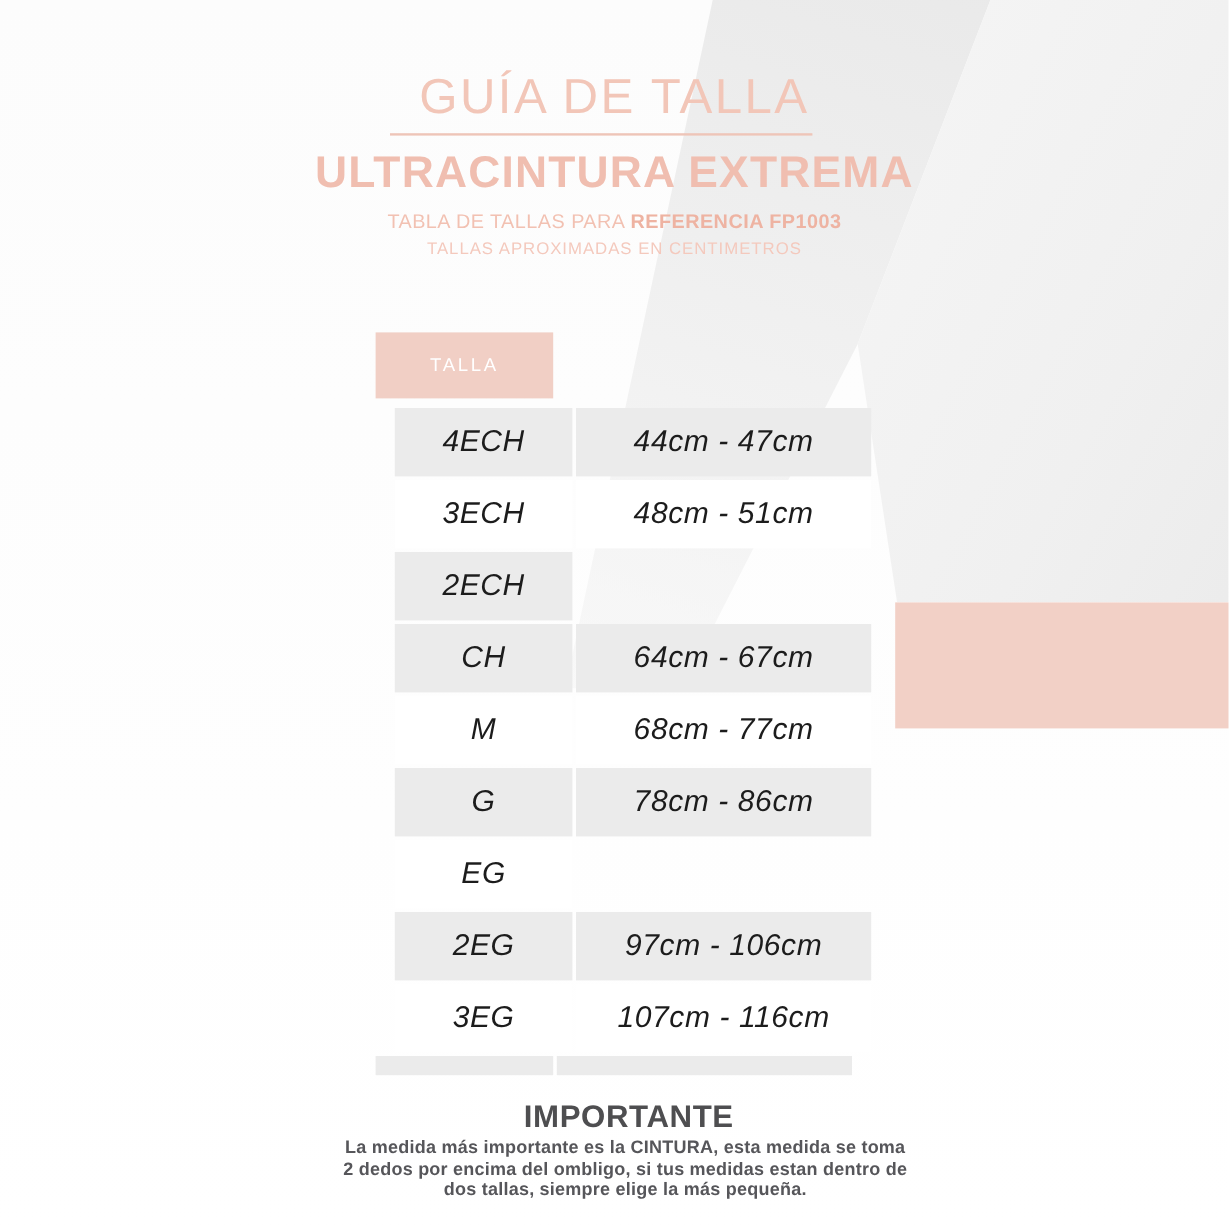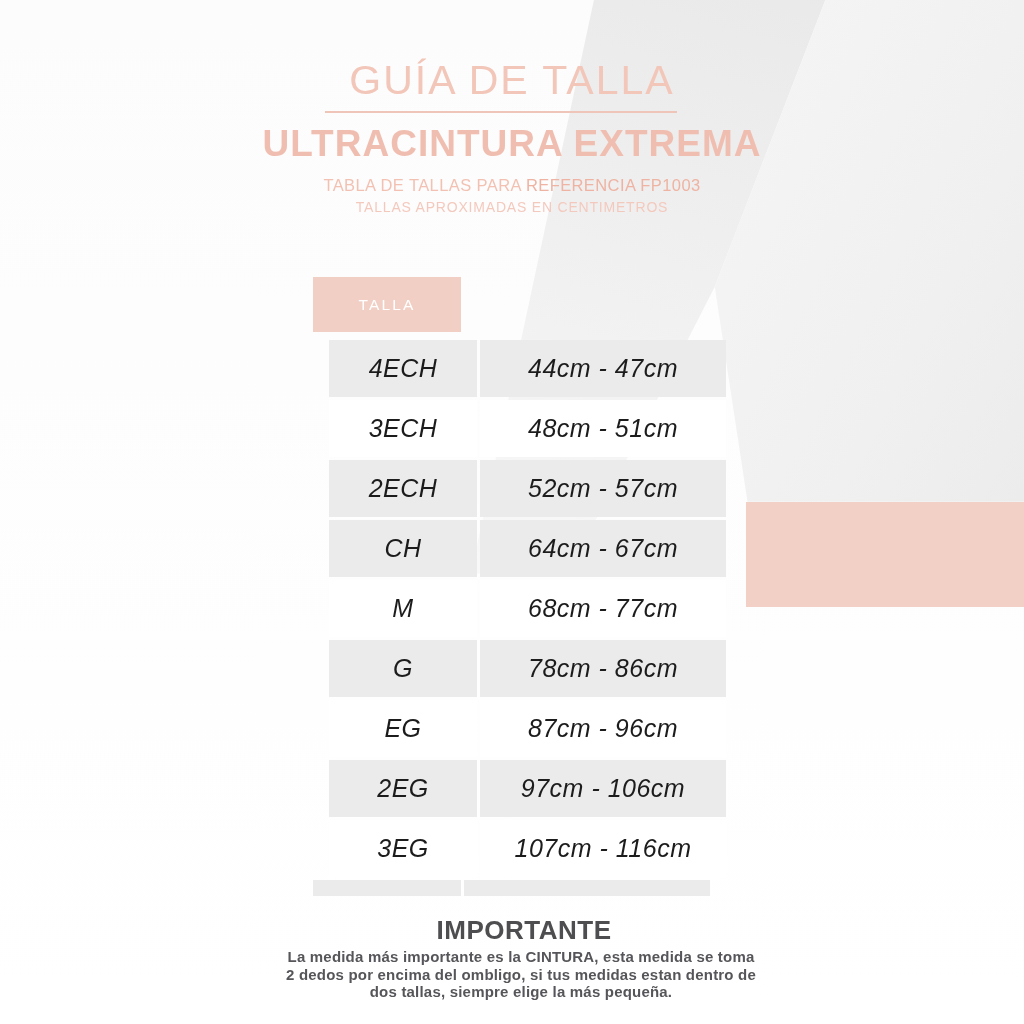--- a/index.html
+++ b/index.html
@@ -21,21 +21,21 @@
   .pink-accent{position:absolute;z-index:1;left:746px;top:502px;width:278px;height:105px;
     background:#f2d0c6;}
 
   
   .center-line{position:absolute;left:0;right:0;text-align:center;z-index:2;white-space:nowrap;}
   .guide-title{top:57px;font-size:41px;font-weight:300;letter-spacing:2px;color:#f2c6b8;}
   .title-divider{position:absolute;z-index:2;left:325px;top:111px;width:352px;height:2px;
     background:#eec5b8;}
   .product-title{top:123px;font-size:37px;font-weight:700;letter-spacing:1px;color:#f0beb0;}
   .subtitle{top:176px;font-size:16.5px;font-weight:400;letter-spacing:0.4px;color:#f2c1b2;}
-  .subtitle b{font-weight:400;color:#eeb3a2;}
+  .subtitle b{font-weight:700;color:#eeb3a2;}
   .subtitle-note{top:199px;font-size:14px;font-weight:400;letter-spacing:0.8px;color:#f4c9bd;}
 
   
   .size-table{position:absolute;z-index:2;left:313px;top:232px;width:397px;margin-top:45px;}
   .t-grid{display:grid;grid-template-columns:148px 246px;column-gap:3px;}
   .t-header{height:55px;}
   .t-header .cell{background:#f1cfc5;color:#ffffff;font-size:15.5px;font-weight:500;
     letter-spacing:2.2px;}
   .t-body{margin-top:8px;}
   .t-row{height:57px;margin-bottom:3px;padding-left:16px;}
@@ -76,37 +76,35 @@
         <div class="t-grid t-row row-gray">
           <div class="cell">4ECH</div>
           <div class="cell">44cm - 47cm</div>
         </div>
         <div class="t-grid t-row row-white">
           <div class="cell">3ECH</div>
           <div class="cell">48cm - 51cm</div>
         </div>
         <div class="t-grid t-row row-gray">
           <div class="cell">2ECH</div>
-          <div class="cell">52cm - 57cm</div>
         </div>
         <div class="t-grid t-row row-gray">
           <div class="cell">CH</div>
           <div class="cell">64cm - 67cm</div>
         </div>
         <div class="t-grid t-row row-white">
           <div class="cell">M</div>
           <div class="cell">68cm - 77cm</div>
         </div>
         <div class="t-grid t-row row-gray">
           <div class="cell">G</div>
           <div class="cell">78cm - 86cm</div>
         </div>
         <div class="t-grid t-row row-white">
           <div class="cell">EG</div>
-          <div class="cell">87cm - 96cm</div>
         </div>
         <div class="t-grid t-row row-gray">
           <div class="cell">2EG</div>
           <div class="cell">97cm - 106cm</div>
         </div>
         <div class="t-grid t-row row-white">
           <div class="cell">3EG</div>
           <div class="cell">107cm - 116cm</div>
         </div>
       </div>

